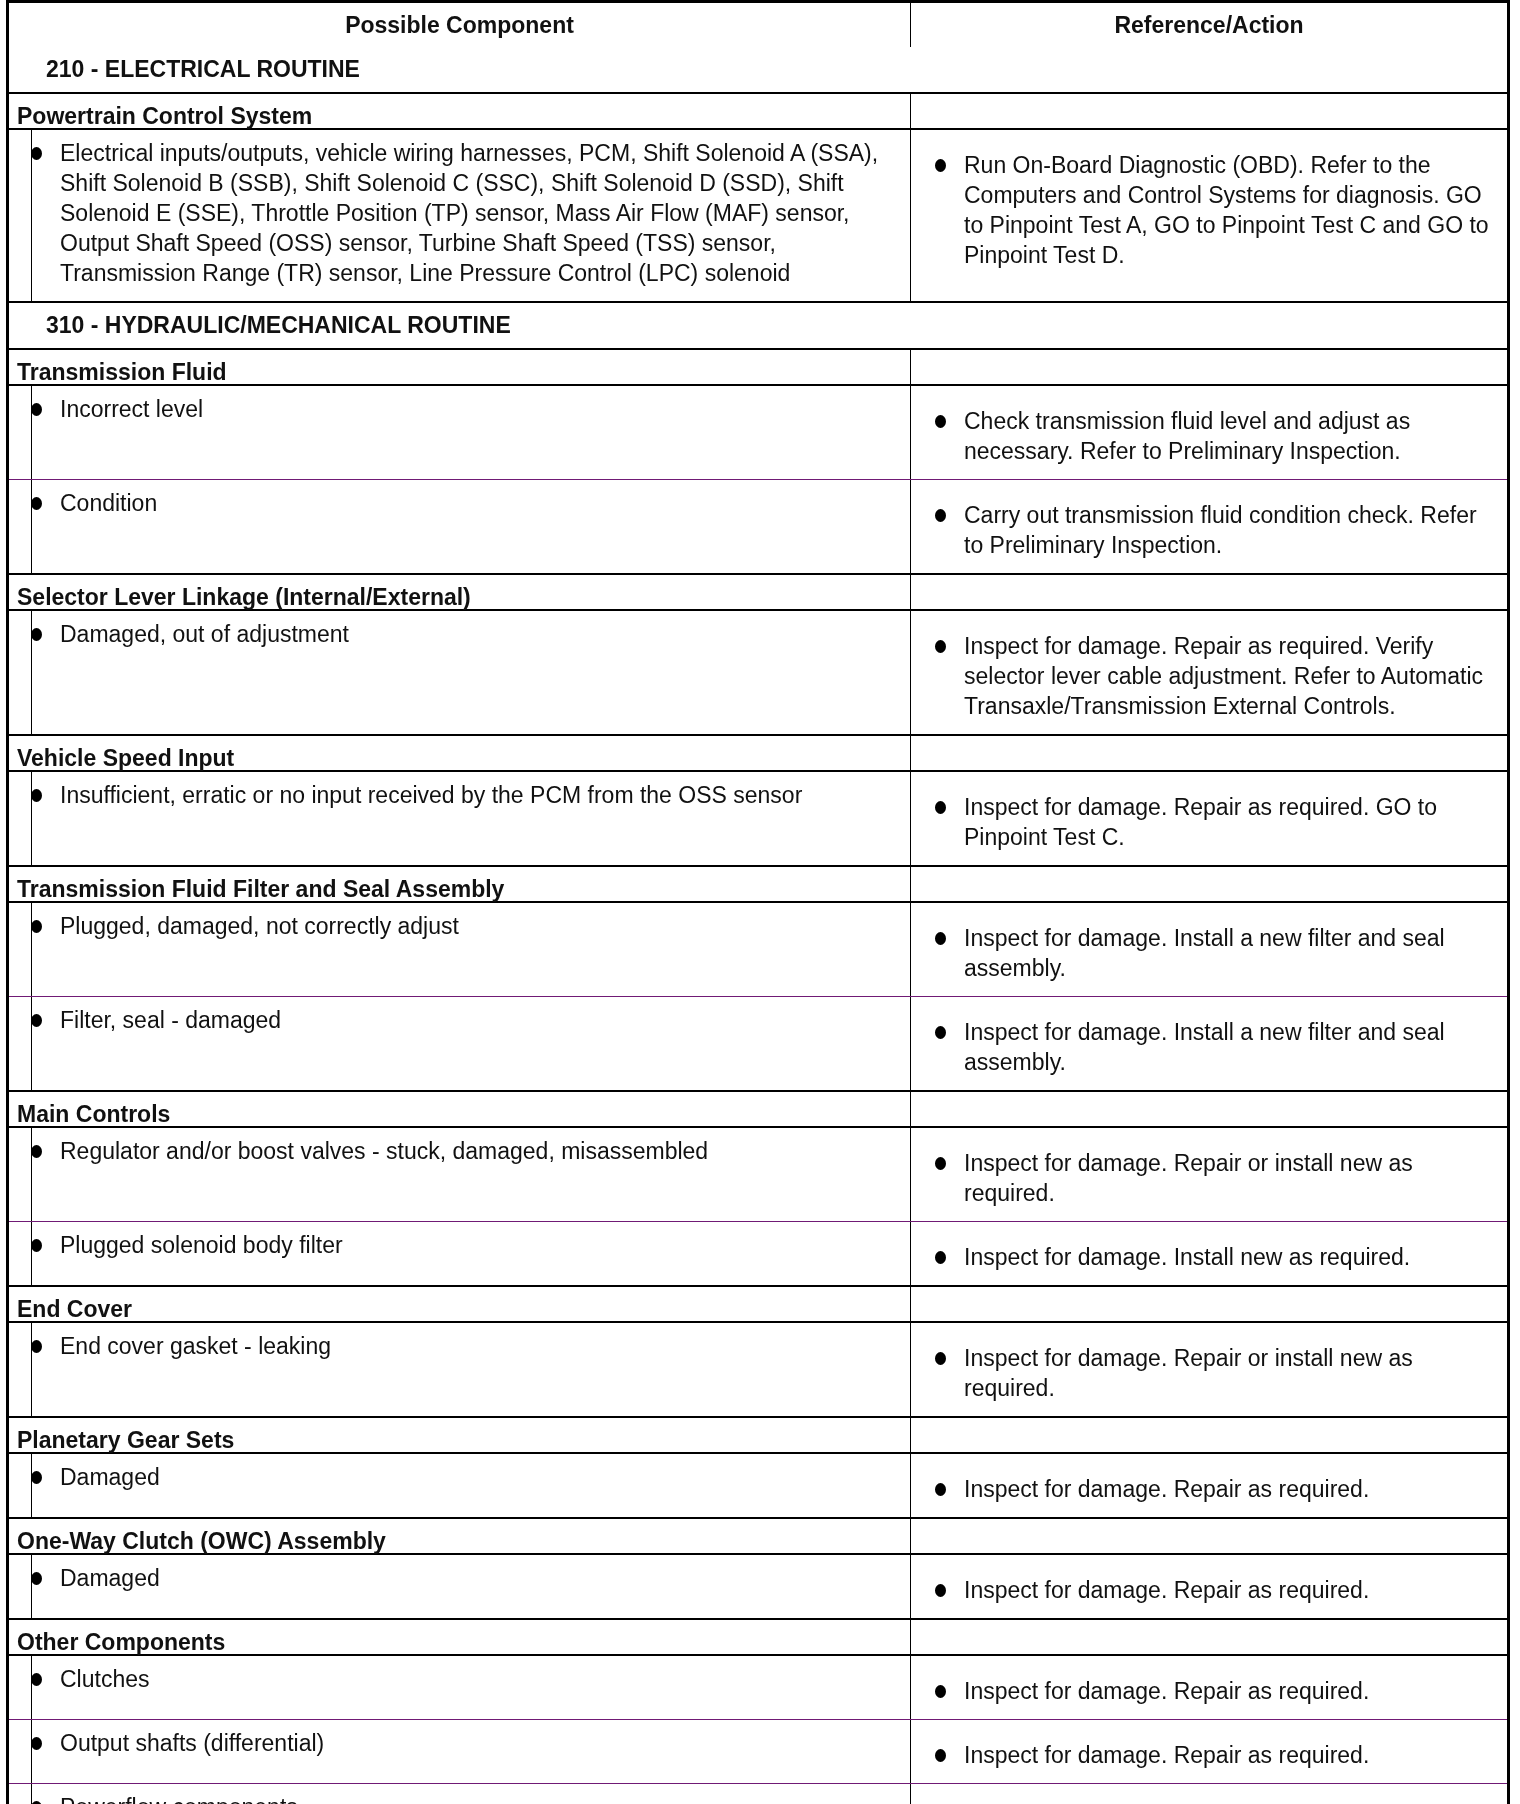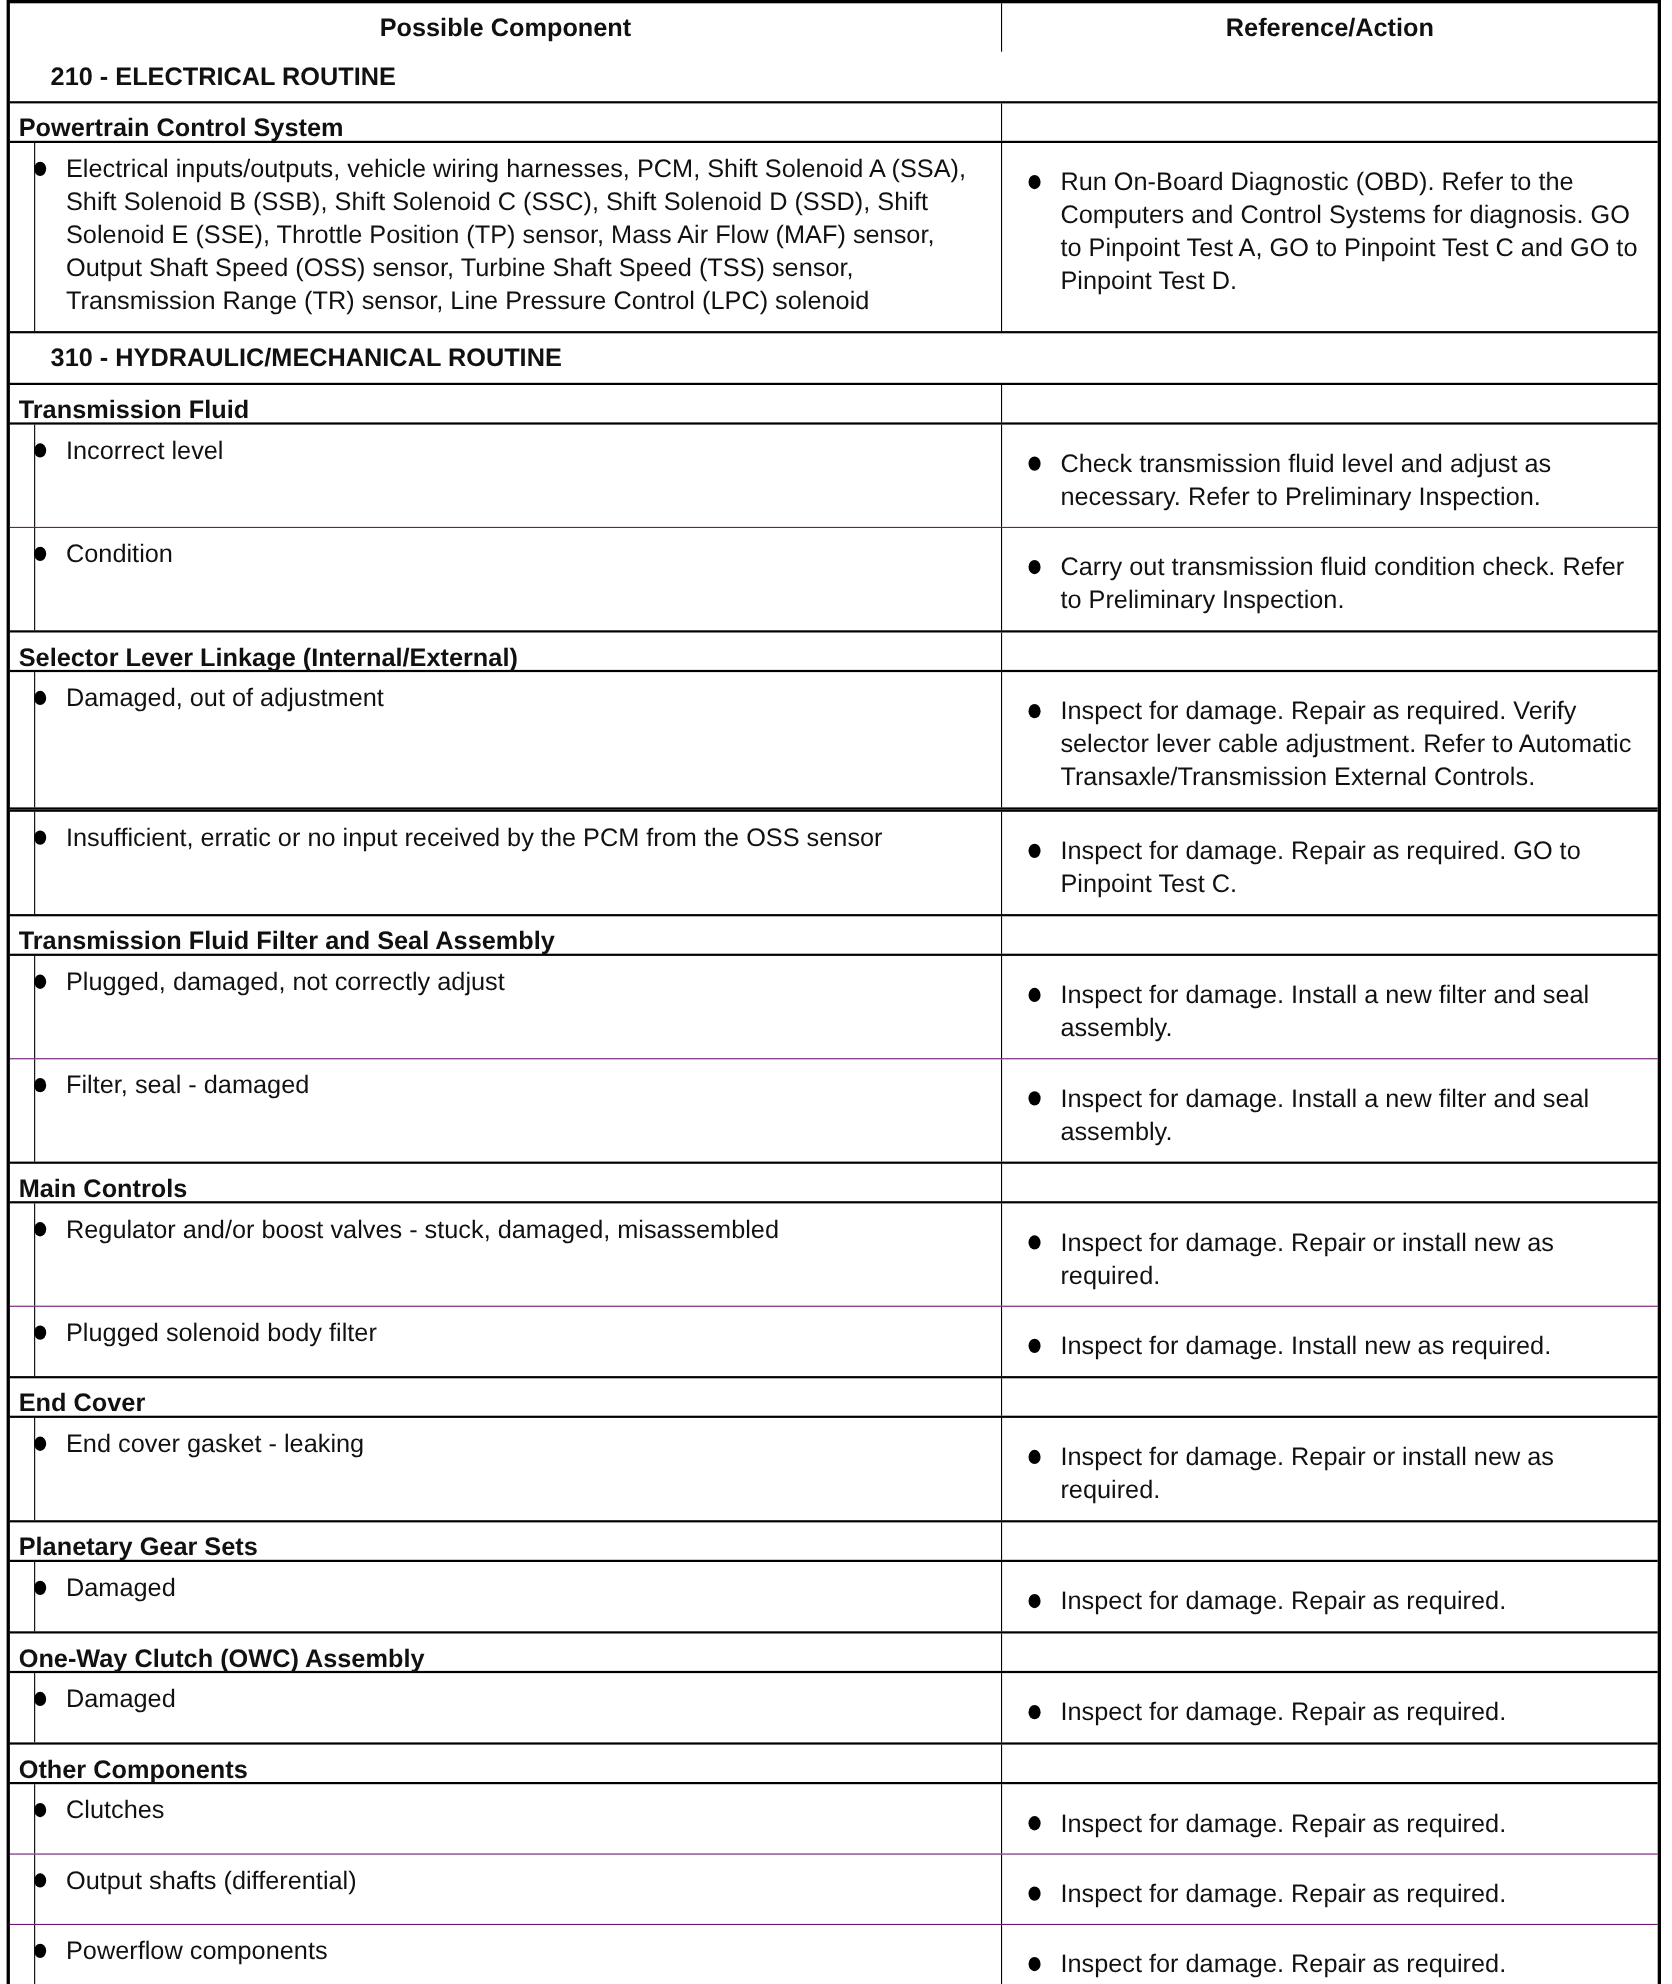--- a/index.html
+++ b/index.html
@@ -104,20 +104,21 @@
           </div>
         </div>
         <div class="c2">
           <div class="bul">
             <span class="dot"></span>
             <span class="txt">Inspect for damage. Repair as required. Verify selector lever cable adjustment. Refer to Automatic Transaxle/Transmission External Controls.</span>
           </div>
         </div>
       </div>
       <div class="row grp">
+        <div class="c1">Vehicle Speed Input</div>
         <div class="c2"></div>
       </div>
       <div class="row item">
         <div class="c1">
           <div class="bul">
             <span class="dot"></span>
             <span class="txt">Insufficient, erratic or no input received by the PCM from the OSS sensor</span>
           </div>
         </div>
         <div class="c2">

